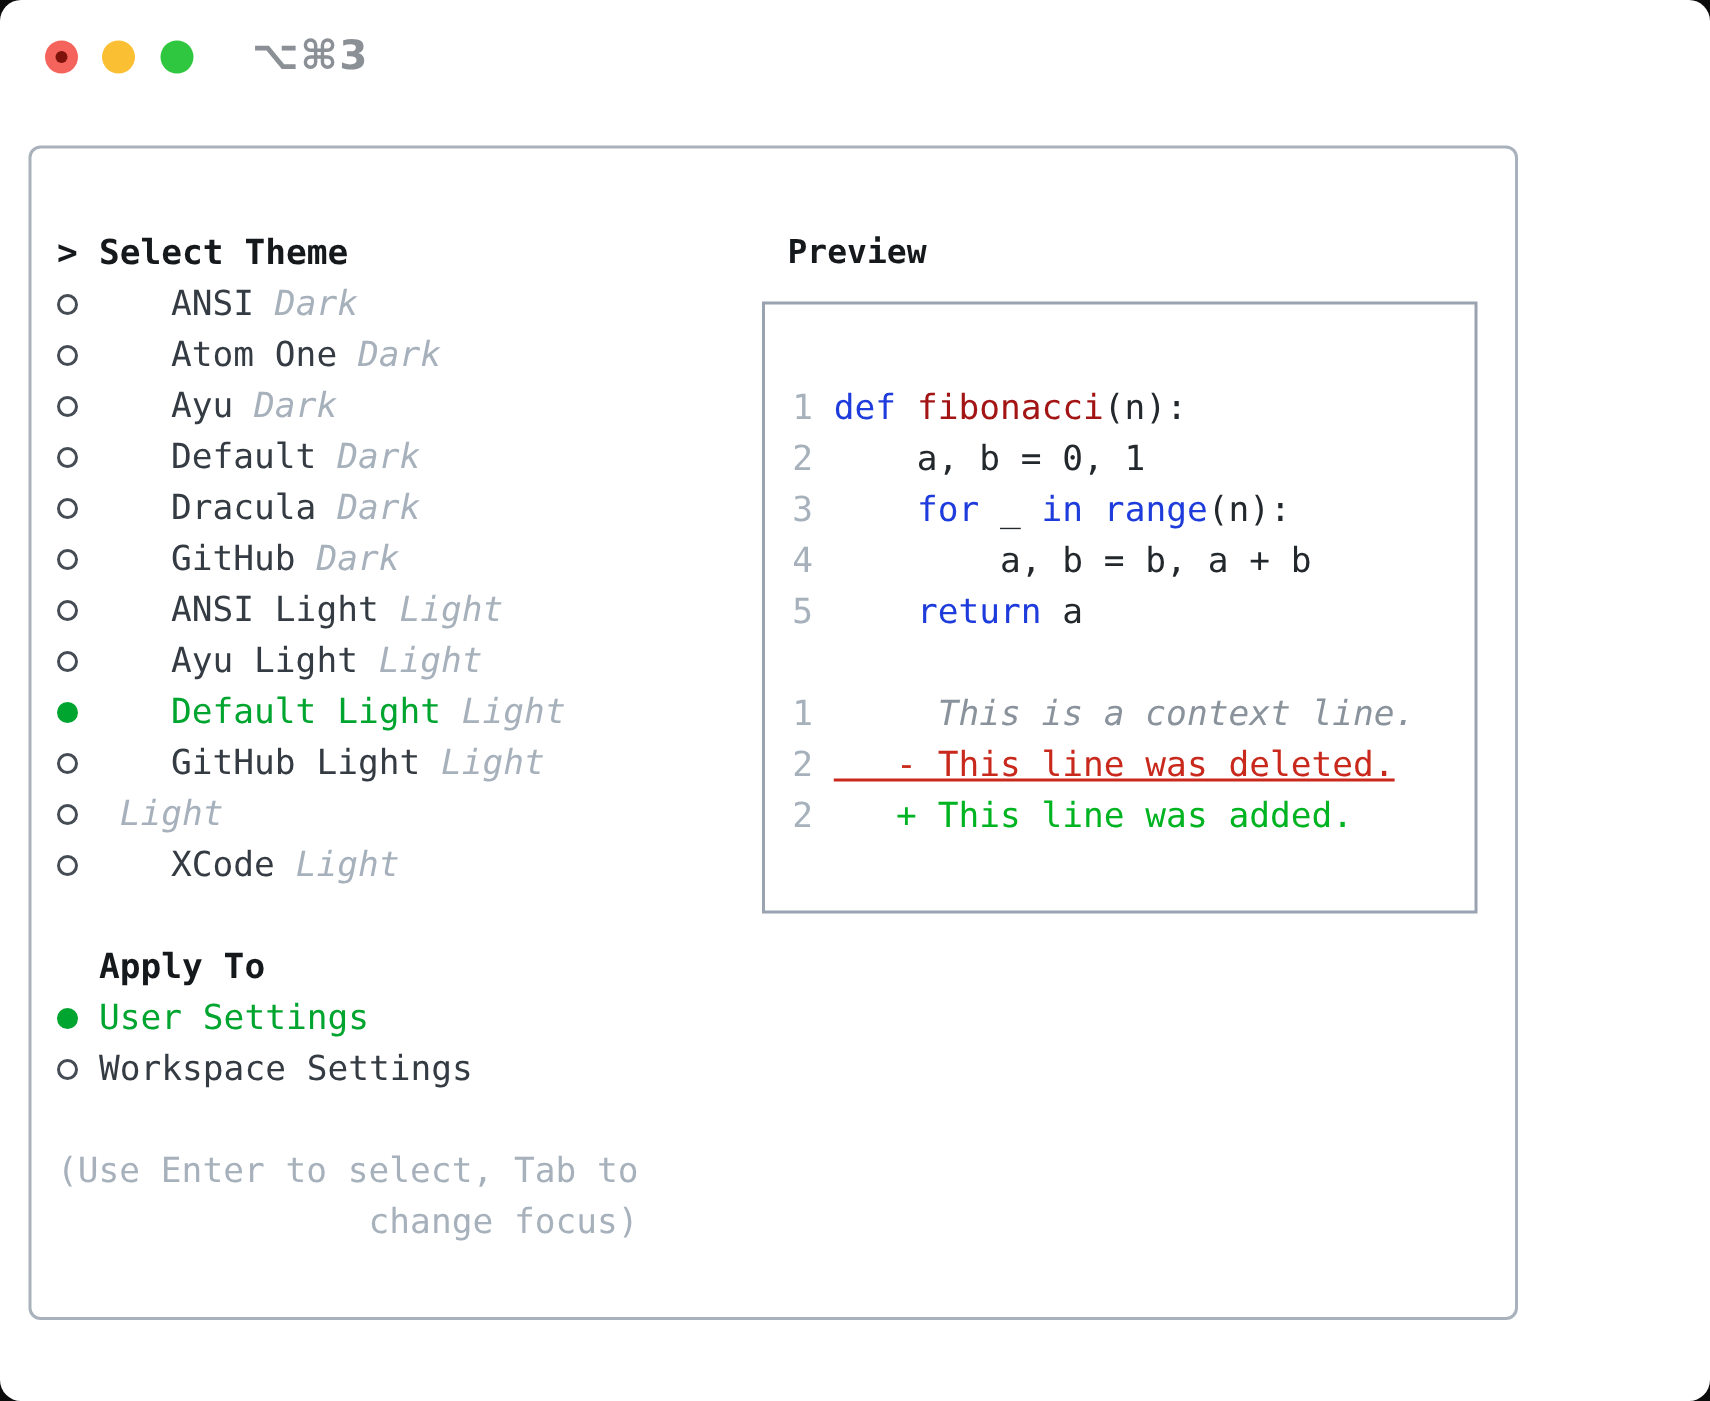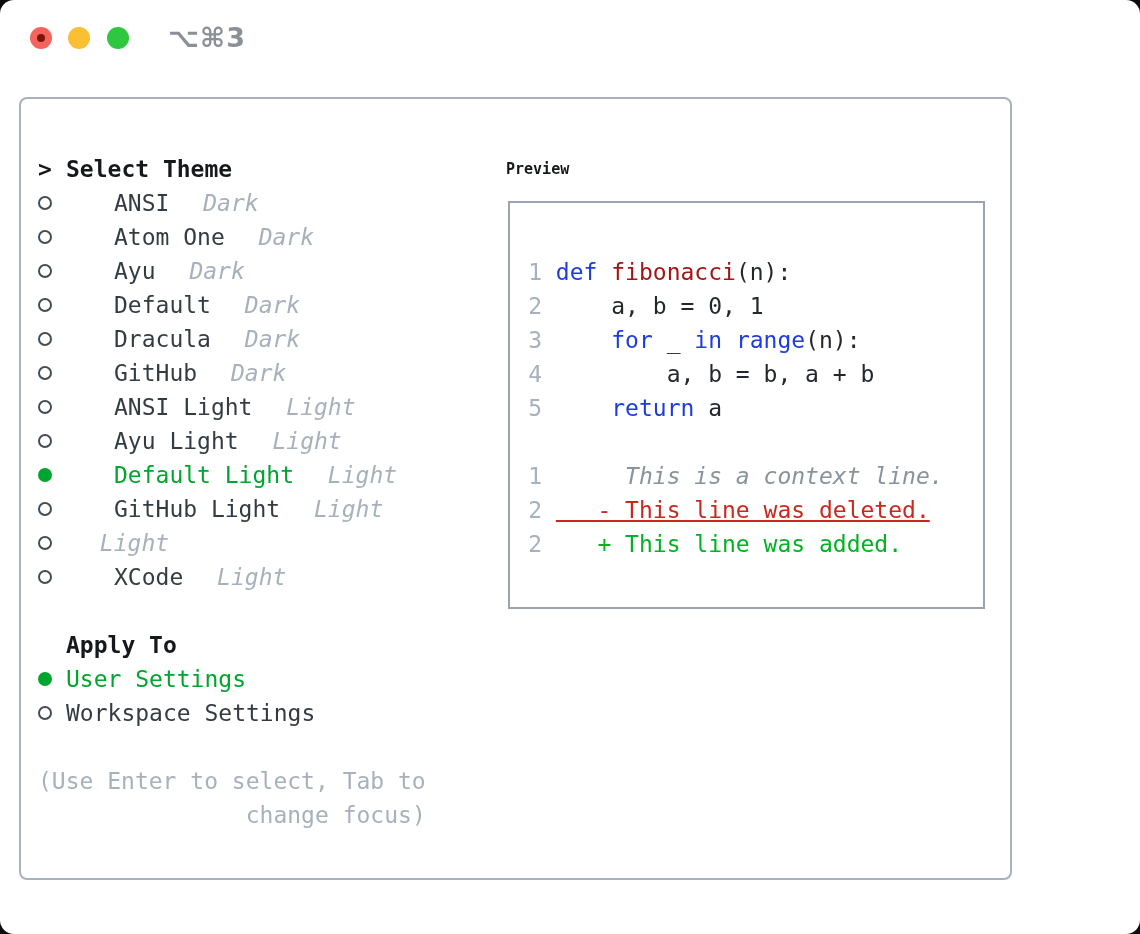--- a/index.html
+++ b/index.html
@@ -67,28 +67,28 @@
   .prefix{width:28px;display:inline-flex;align-items:center;flex:none;}
   .cursor-glyph{font-weight:bold;color:var(--header-black);}
   .radio-off{
     box-sizing:border-box;width:14px;height:14px;border-radius:50%;
     border:2px solid #454c54;background:transparent;
   }
   .radio-on{width:14px;height:14px;border-radius:50%;background:var(--selected-green);}
   .hdr-label{font-weight:bold;color:var(--header-black);}
   .theme-name{color:var(--name-dark);margin-left:48px;}
   .theme-name.selected{color:var(--selected-green);}
-  .theme-variant{font-style:italic;color:var(--variant-gray);margin-left:20px;}
+  .theme-variant{font-style:italic;color:var(--variant-gray);}
   .opt-label{color:var(--name-dark);}
   .opt-label.selected{color:var(--selected-green);}
   .hint-row{color:var(--hint-gray);justify-content:flex-end;}
   
   .preview-title{
-    position:absolute;left:485px;top:53px;height:34px;line-height:34px;
-    font-size:15px;font-weight:bold;color:var(--header-black);
+    position:absolute;left:504px;top:53px;height:34px;line-height:34px;
+    font-size:22px;font-weight:bold;color:var(--header-black);
   }
   .preview-box{
     position:absolute;left:487px;top:102px;
     width:477px;height:408px;box-sizing:border-box;
     border:2px solid var(--preview-border-gray);
     padding:52px 0 0 18px;
     background:#fff;
     overflow:hidden;
   }
   .pline{height:34px;display:flex;white-space:pre;font-size:23px;line-height:34px;}

